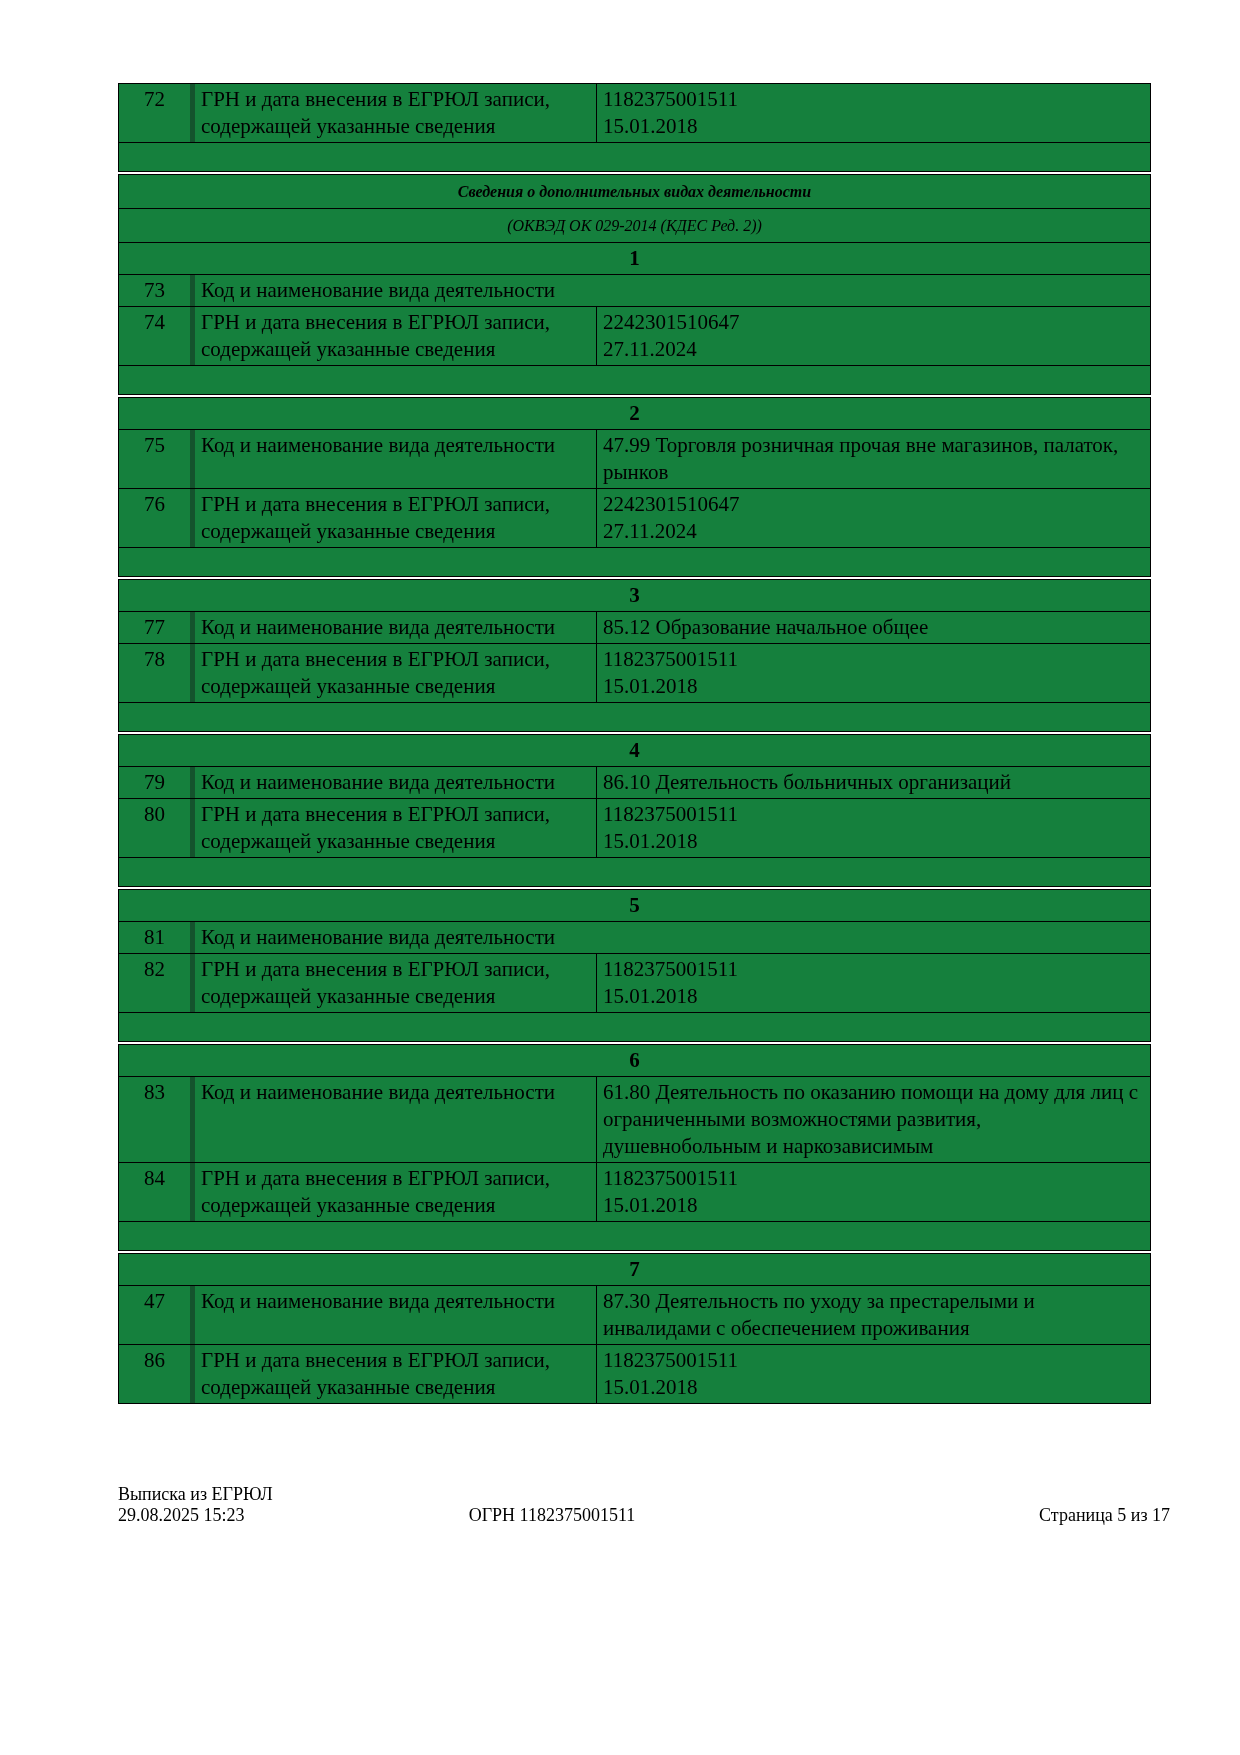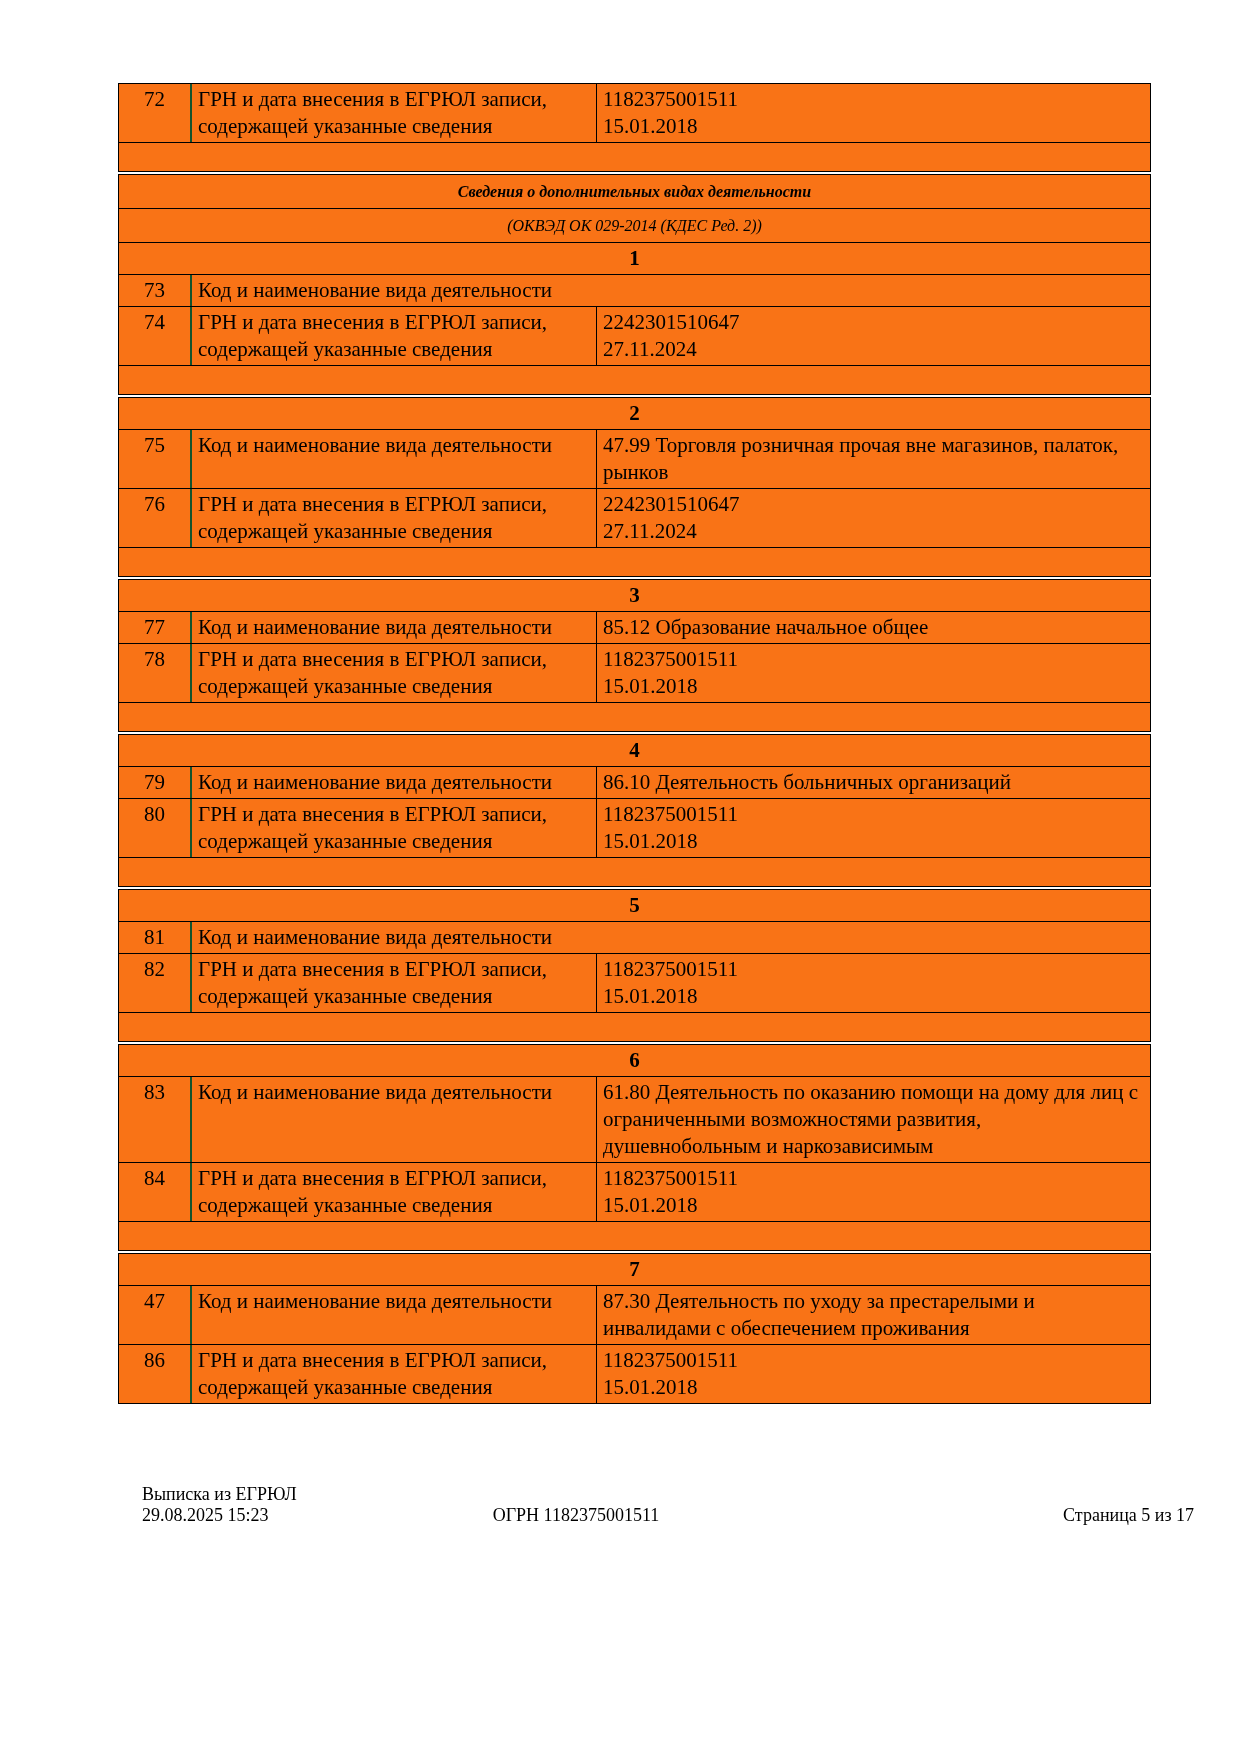--- a/index.html
+++ b/index.html
@@ -17,21 +17,21 @@
   .page {
     padding: 83px 0 0 118px;
   }
   .tbl-wrap {
     width: 1033px;
   }
   .block {
     border: 1px solid #000000;
     box-sizing: border-box;
     width: 1033px;
-    background: #f97316;
+    background: #15803d;
   }
   .block + .block,
   [data-name="sections-container"] .block {
     margin-top: 2px; 
   }
   .trow {
     display: flex;
     align-items: stretch;
   }
   .trow + .trow {
@@ -44,21 +44,21 @@
   }
   .c-num {
     width: 71px;
     flex: none;
     text-align: center;
     padding: 2px 0;
   }
   .c-label {
     width: 406px;
     flex: none;
-    border-left: 2px solid #14532d;
+    border-left: 5px solid #14532d;
     padding: 2px 6px;
   }
   .c-value {
     flex: 1;
     border-left: 1px solid #000000;
     padding: 2px 6px;
     white-space: pre-line;
   }
   .hrow {
     display: block;
@@ -85,21 +85,20 @@
   .spacer {
     height: 28px;
   }
   .footer {
     display: flex;
     align-items: flex-end;
     width: 1052px;
     margin-top: 80px;
     font-size: 18px;
     line-height: 21px;
-    margin-left: 24px;
   }
   .footer .f-left  { flex: 1; text-align: left; }
   .footer .f-center{ flex: 1; }
   .footer .f-right { flex: 1; text-align: right; }
 </style>
 </head>
 <body>
 
 <div class="page" data-name="egrul-extract-page">
   <div class="tbl-wrap" data-name="egrul-table">

